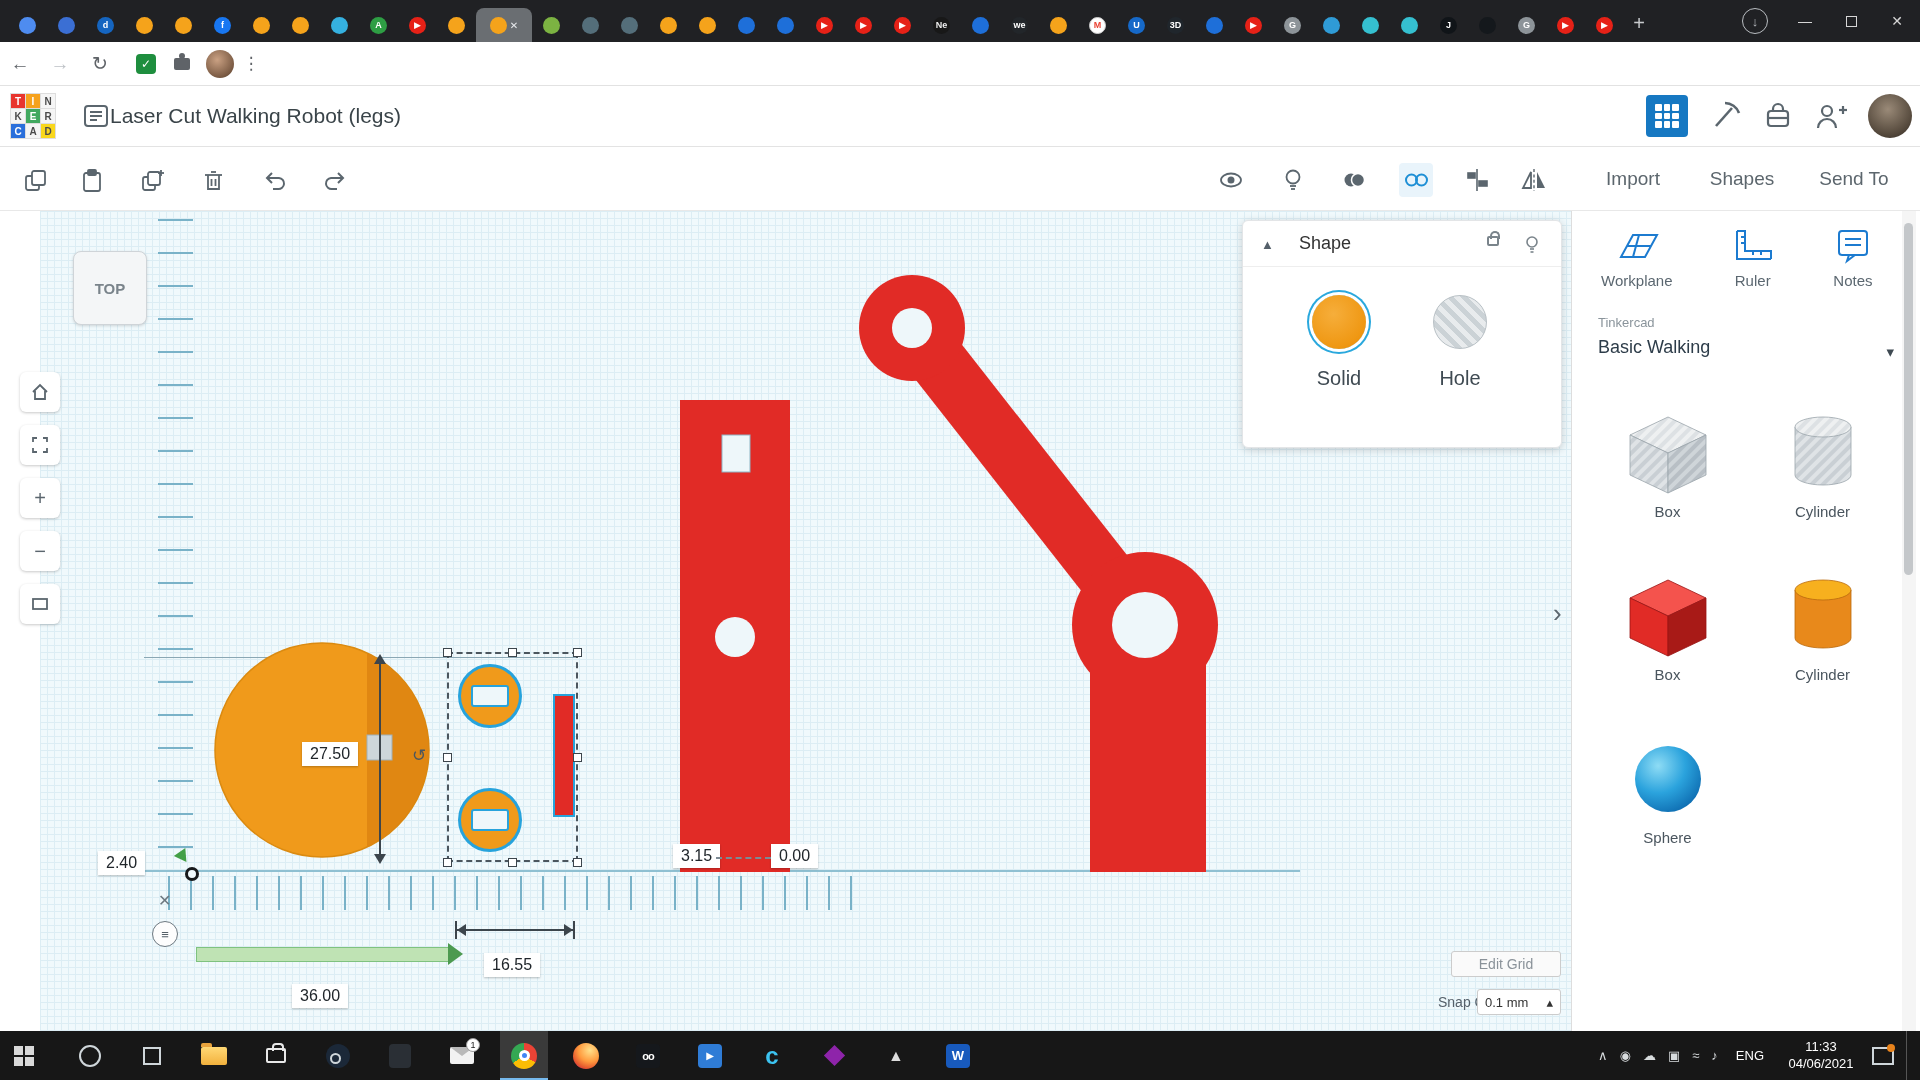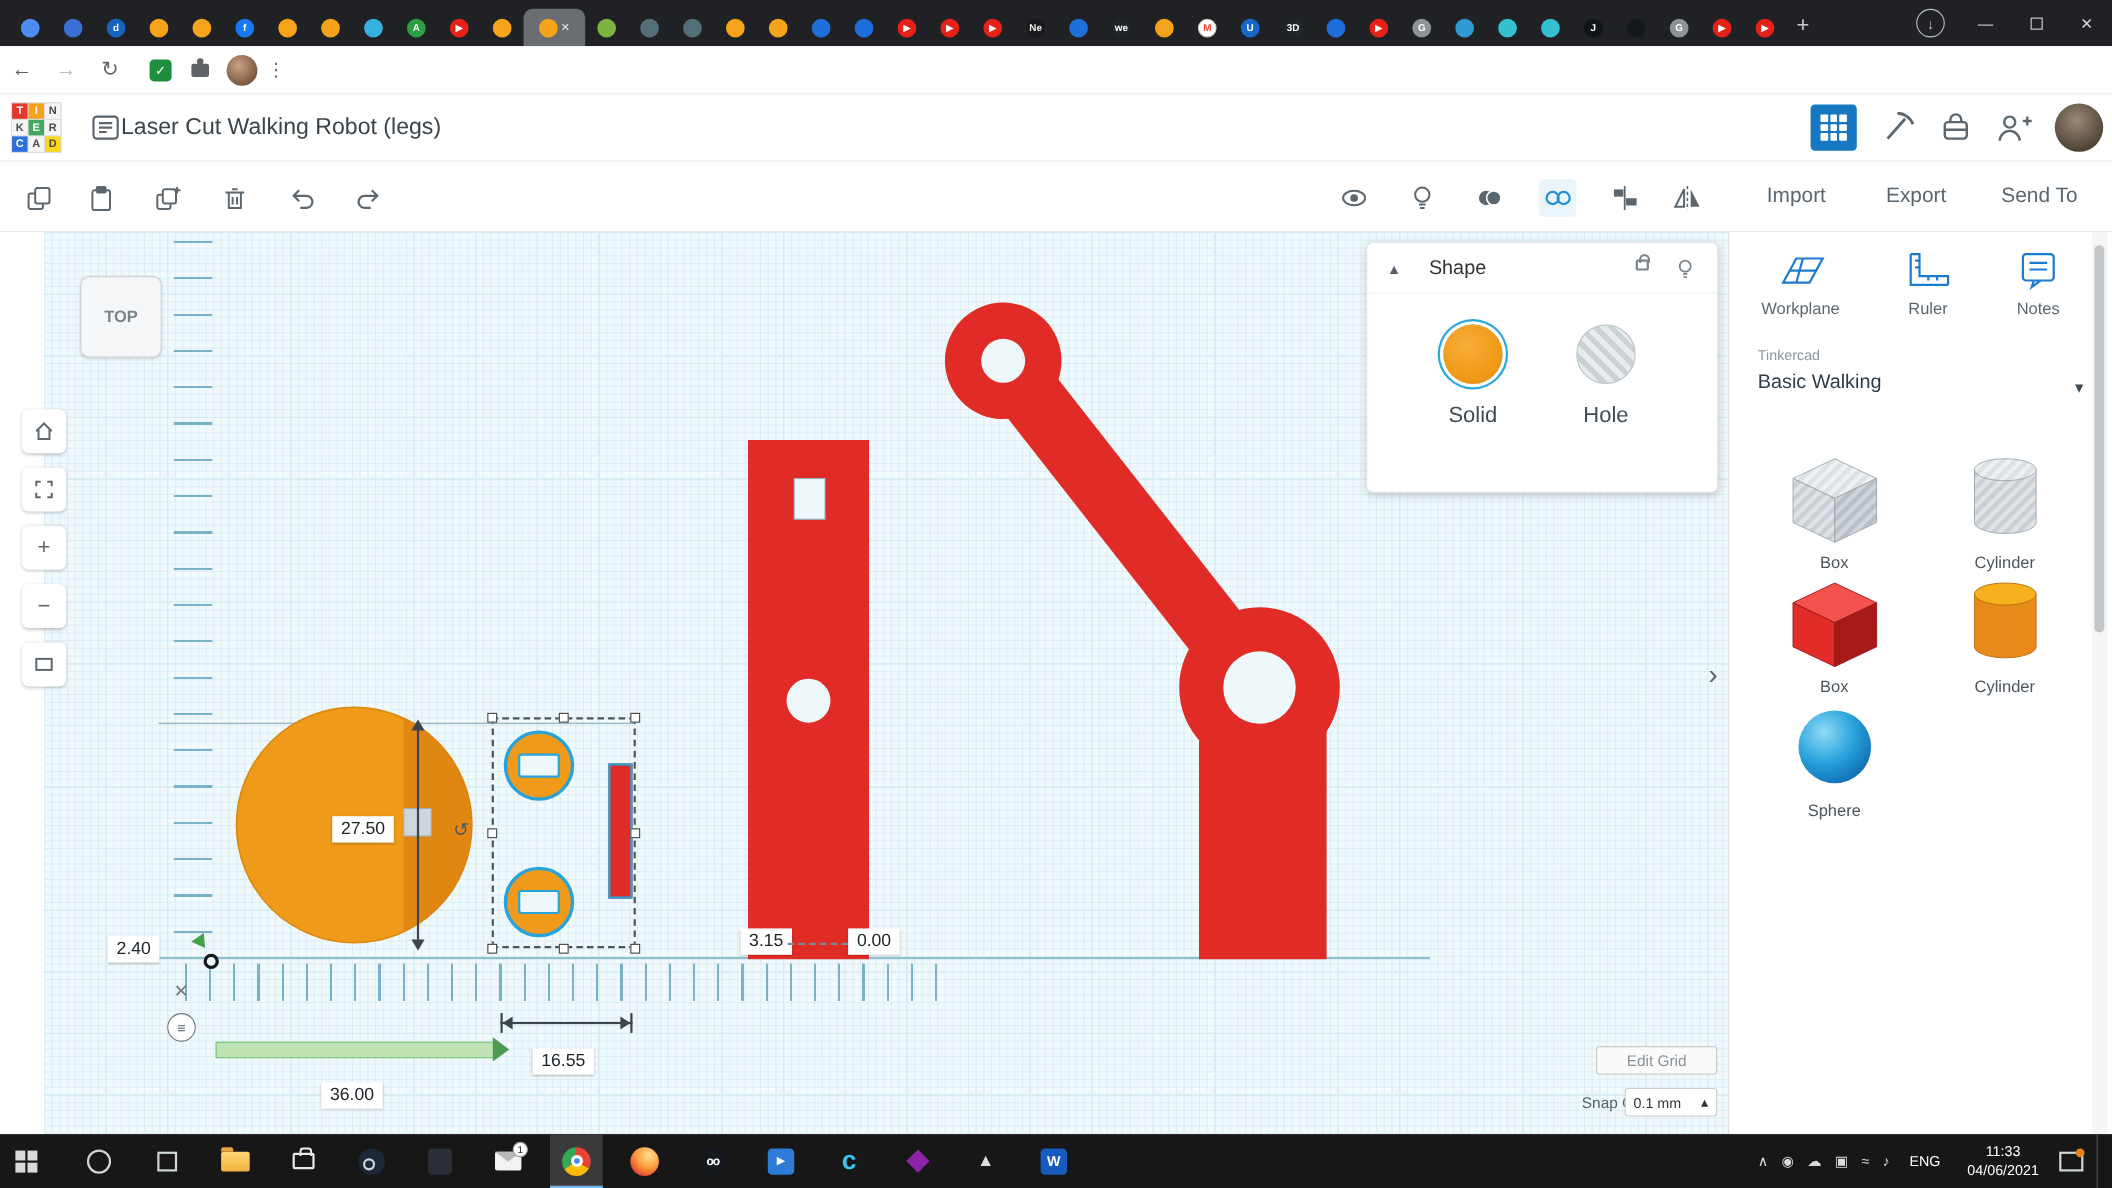--- a/index.html
+++ b/index.html
@@ -127,21 +127,21 @@
 
   
   .sidebar { position:absolute; left:1571px; top:211px; width:349px; height:820px; background:#fff; border-left:1px solid #ddd; z-index:5; }
   .tools-row { position:absolute; left:0; top:14px; width:330px; display:flex; justify-content:space-around; }
   .tool { display:flex; flex-direction:column; align-items:center; gap:7px; }
   .tool-label { font-size:15px; color:#5b6770; }
   .lib-row { position:absolute; left:26px; top:104px; width:300px; height:62px; }
   .lib-brand { font-size:13px; color:#8a949b; }
   .lib-name { font-size:18px; color:#2d3c49; margin-top:7px; }
   .lib-caret { position:absolute; right:4px; top:28px; font-size:15px; color:#3f4a52; }
-  .shape-grid { position:absolute; left:18px; top:196px; width:310px; display:grid; grid-template-columns:1fr 1fr; justify-items:center; }
+  .shape-grid { position:absolute; left:18px; top:196px; width:310px; display:grid; grid-template-columns:1fr 1fr; row-gap:50px; justify-items:center; }
   .shape-cell { display:flex; flex-direction:column; align-items:center; }
   .shape-label { font-size:15px; color:#4a555e; margin-top:4px; }
   .scroll-track { position:absolute; left:1902px; top:211px; width:14px; height:820px; background:#f5f5f5; z-index:6; }
   .scroll-thumb { position:absolute; left:2px; top:12px; width:9px; height:352px; background:#c4c7ca; border-radius:5px; }
 
   
   .taskbar { position:absolute; left:0; top:1031px; width:1920px; height:49px; background:#171717; display:flex; align-items:center; z-index:30; }
   .start { width:48px; height:49px; display:flex; align-items:center; justify-content:center; }
   .start .wgrid { width:20px; height:20px; display:grid; grid-template-columns:1fr 1fr; grid-template-rows:1fr 1fr; gap:2px; }
   .start .wgrid i { background:#d9d9d9; }
@@ -491,21 +491,21 @@
         </svg>
     </div>
     <div class="tbtn" style="left:1517px">
       <svg class="icon" width="30" height="28" viewBox="0 0 30 28">
           <path d="M12 6 L4 22 h8 Z" fill="none" stroke="#5b666e" stroke-width="1.8"></path>
           <path d="M18 6 L26 22 h-8 Z" fill="#5b666e"></path>
           <line x1="15" y1="3" x2="15" y2="25" stroke="#5b666e" stroke-width="1.4" stroke-dasharray="3 2.4"></line>
         </svg>
     </div>
     <div class="ttext" style="left:1593px;width:80px">Import</div>
-    <div class="ttext" style="left:1702px;width:80px">Export</div>
+    <div class="ttext" style="left:1702px;width:80px">Shapes</div>
     <div class="ttext" style="left:1808px;width:92px">Send To</div>
   </div>
 
   <div class="canvas">
     <div class="ruler-left"></div>
     <div class="ruler-bottom"></div>
     <div class="baseline"></div>
     <div class="ext-line"></div>
 
     <svg width="1531" height="820" viewBox="0 0 1531 820">

